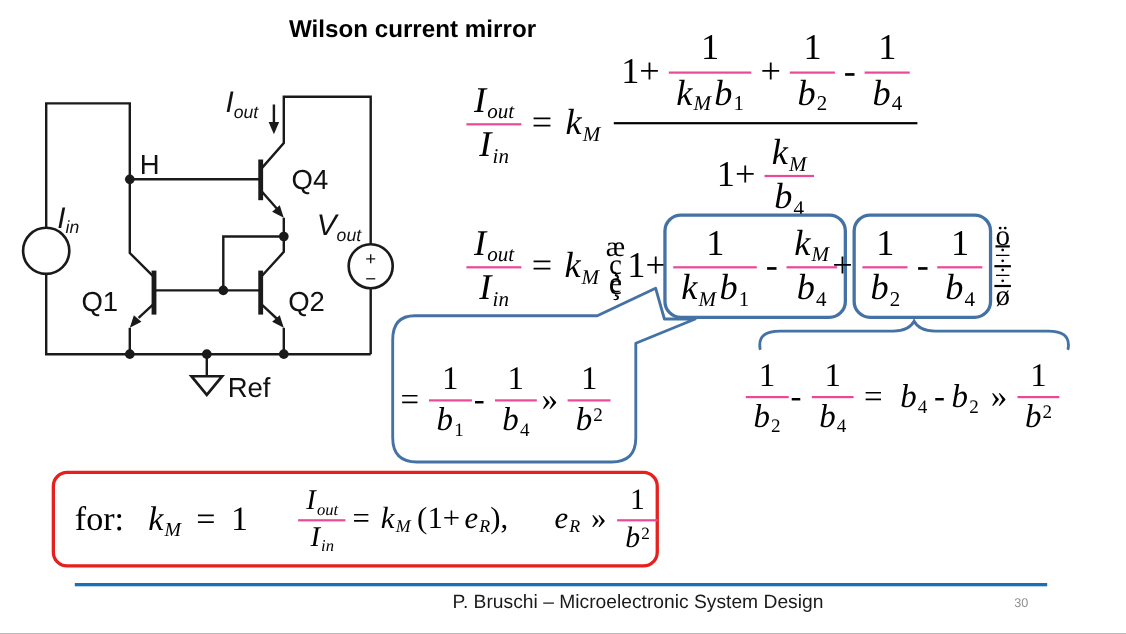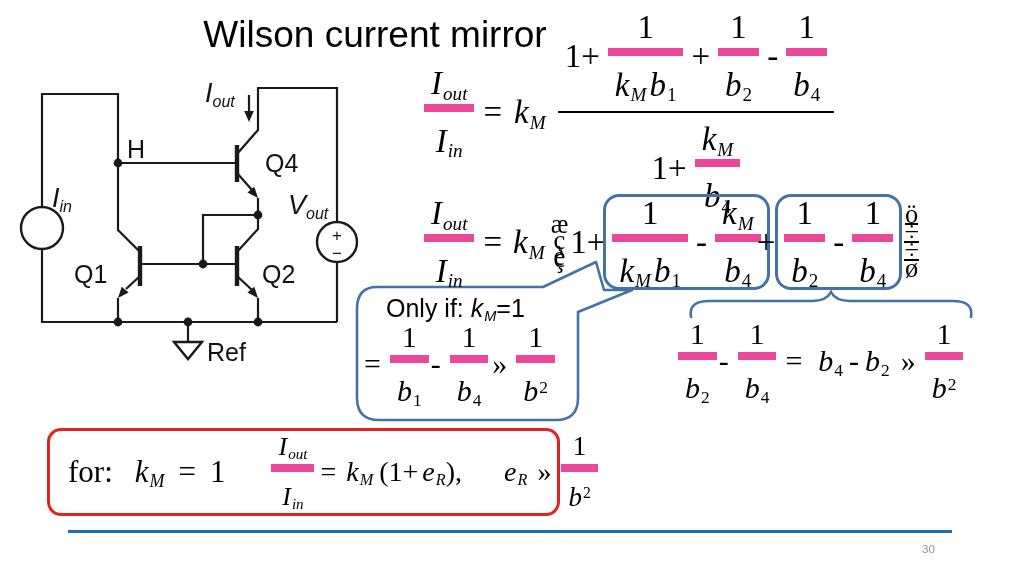--- a/index.html
+++ b/index.html
@@ -1,42 +1,42 @@
 <!DOCTYPE html>
 <html><head>
 <meta charset="utf-8">
 <style>
   html,body{margin:0;padding:0;background:#888;}
   .slide{position:relative;width:1024px;height:576px;background:#ffffff;overflow:hidden;
          font-family:"Liberation Sans",sans-serif;color:#000;}
   .abs{position:absolute;}
-  .title{position:absolute;top:14px;left:0;width:750px;text-align:center;font-size:37px;}
+  .title{position:absolute;top:14px;left:0;width:750px;text-align:center;font-size:22px;font-weight:bold;}
   
   .eqrow{position:absolute;display:flex;align-items:center;white-space:nowrap;
          font-family:"Liberation Serif",serif;}
   .eqrow>*+*{margin-left:9px;}
   .v{font-style:italic;}
   .sb{font-size:.58em;position:relative;top:.3em;margin-left:1px;}
   .sp{font-size:.58em;position:relative;top:-.45em;margin-left:1px;}
   .tok{display:inline-block;line-height:1.1;}
   .frac{display:inline-flex;flex-direction:column;align-items:stretch;}
   .frac .num,.frac .den{display:flex;align-items:center;justify-content:center;
         padding:2px 7px;line-height:1.05;}
   .frac .num>*+*,.frac .den>*+*{margin-left:8px;}
-  .frac .den{border-top:8px solid #ec4899;padding-top:11px;}
+  .frac .den{border-top:2px solid #ec4899;padding-top:0;}
   .bigbar>.num{padding-bottom:6px;}
   .bigbar>.den{border-top:2.5px solid #000;padding-top:6px;}
   .bluebox{border:3px solid #4472a4;border-radius:16px;height:96px;display:flex;
            align-items:center;padding:0 6px;box-sizing:border-box;background:transparent;}
   .bluebox>*+*{margin-left:8px;}
   .pstack{display:flex;flex-direction:column;align-items:center;line-height:.6;
           font-size:.8em;font-style:normal;}
   .pstack .ov{margin-top:-.52em;}
   .ub{border-bottom:2px solid #000;}
-  .redbox{position:absolute;left:47px;top:428px;width:513px;height:88px;box-sizing:border-box;
+  .redbox{position:absolute;left:47px;top:428px;width:552px;height:88px;box-sizing:border-box;
           border:3.5px solid #e6201c;border-radius:14px;display:flex;align-items:center;
           font-family:"Liberation Serif",serif;font-size:31px;padding-left:18px;text-align:center;}
   .footer-line{position:absolute;left:68px;top:530px;width:884px;height:3px;background:#1a6fb5;}
   .footer-credit{position:absolute;left:250px;top:537px;width:660px;text-align:center;
                  font-size:17.5px;color:#1a1a1a;}
   .page-num{position:absolute;left:922px;top:543px;font-size:11.5px;color:#909090;}
   .onlyif-label{position:absolute;left:386px;top:294px;font-size:25px;
                 font-family:"Liberation Sans",sans-serif;}
   svg text{font-family:"Liberation Sans",sans-serif;fill:#111;}
 </style>
@@ -226,23 +226,20 @@
       </span>
     </span>
     <span class="pstack" style="margin-left:2px">
       <span class="ub">ö</span>
         <span class="ub">÷</span>
         <span class="ub">÷</span>
         <span>ø</span>
     </span>
   </div>
 
-  <div class="onlyif-label">
-    <span>Only if: </span><span class="v">k</span><span class="v sb">M</span><span>=1</span>
-  </div>
   <div class="eqrow" style="left:364px;top:318px;height:90px;font-size:30px;">
     <span class="tok">=</span>
     <span class="frac">
       <span class="num">
           <span class="tok">1</span>
         </span>
       <span class="den">
           <span class="tok"><span class="v">b</span><span class="sb">1</span></span>
         </span>
     </span>
@@ -327,15 +324,16 @@
       <span class="num">
           <span class="tok">1</span>
         </span>
       <span class="den">
           <span class="tok"><span class="v">b</span><span class="sp">2</span></span>
         </span>
     </span>
   </div>
 
   <div class="footer-line"></div>
+  <div class="footer-credit">P. Bruschi – Microelectronic System Design</div>
   <div class="page-num">30</div>
 
 </div>
 
 </body></html>

